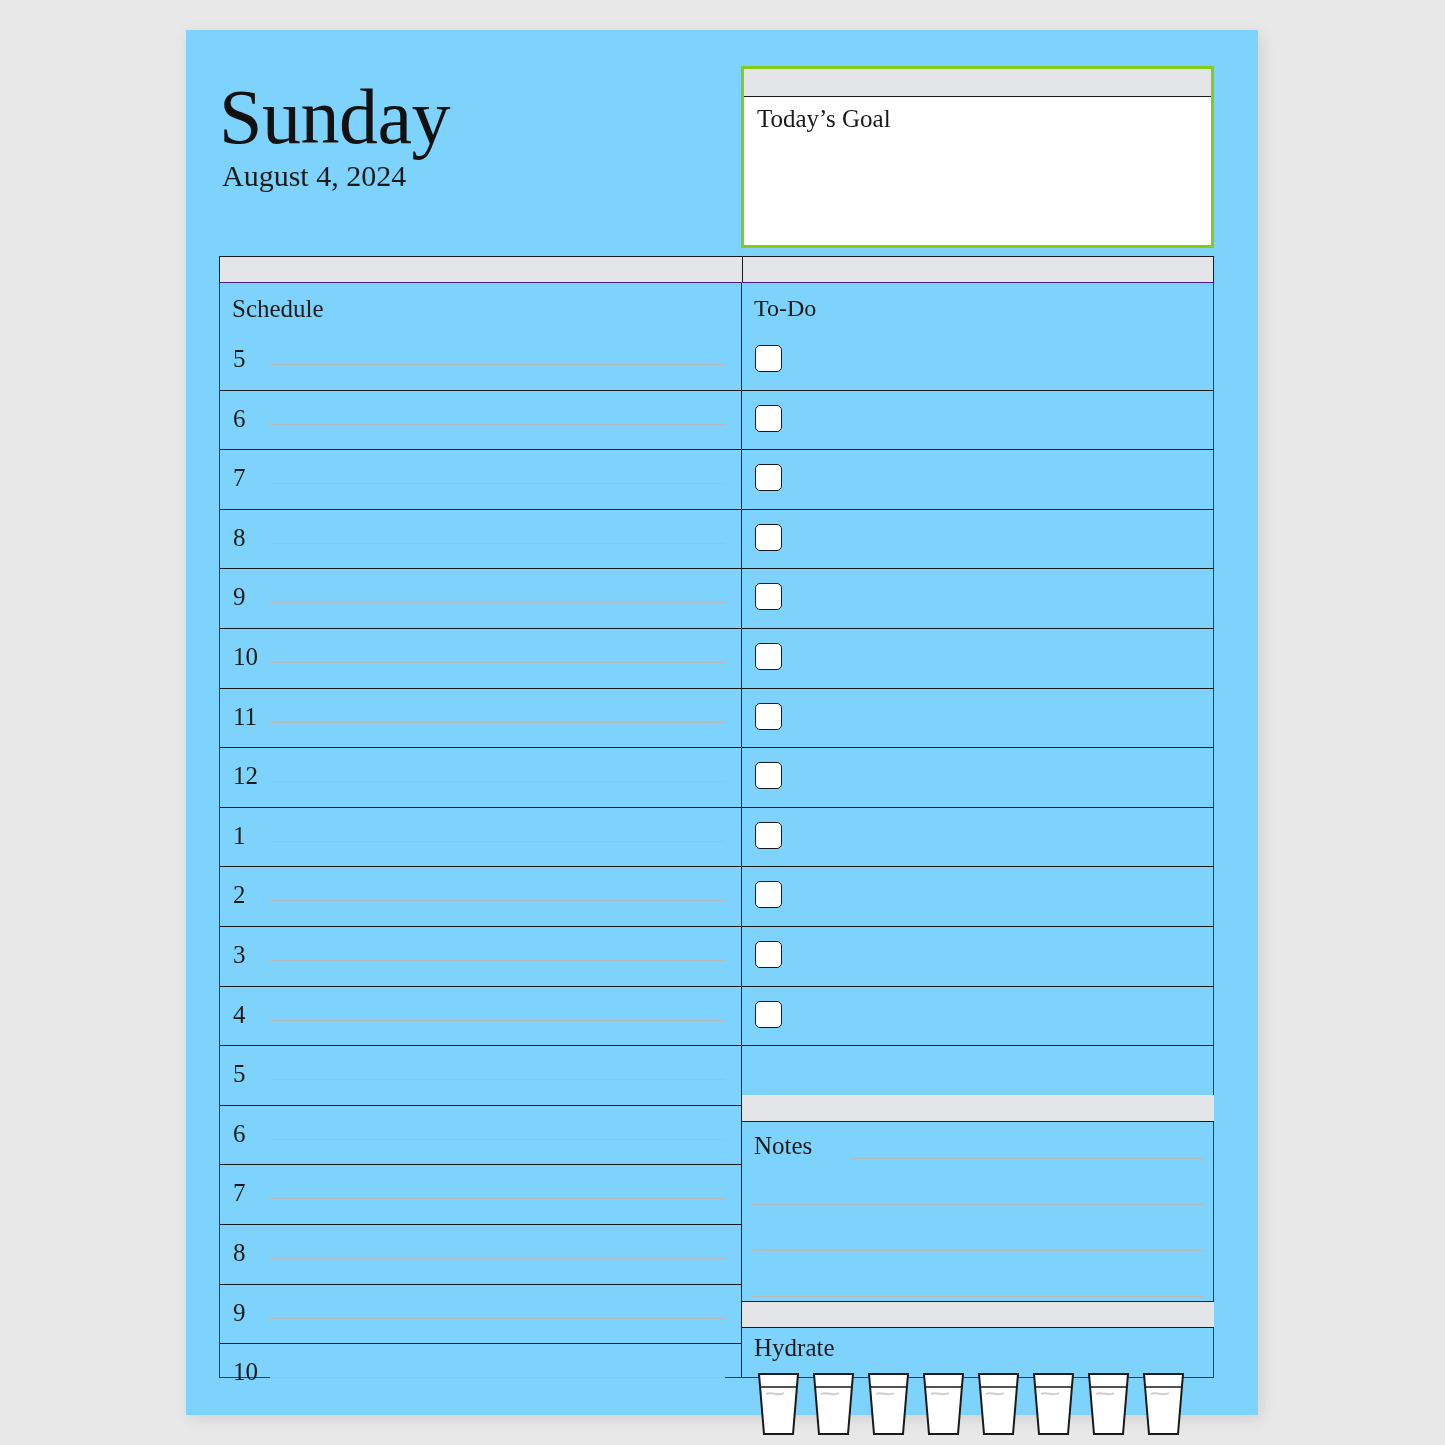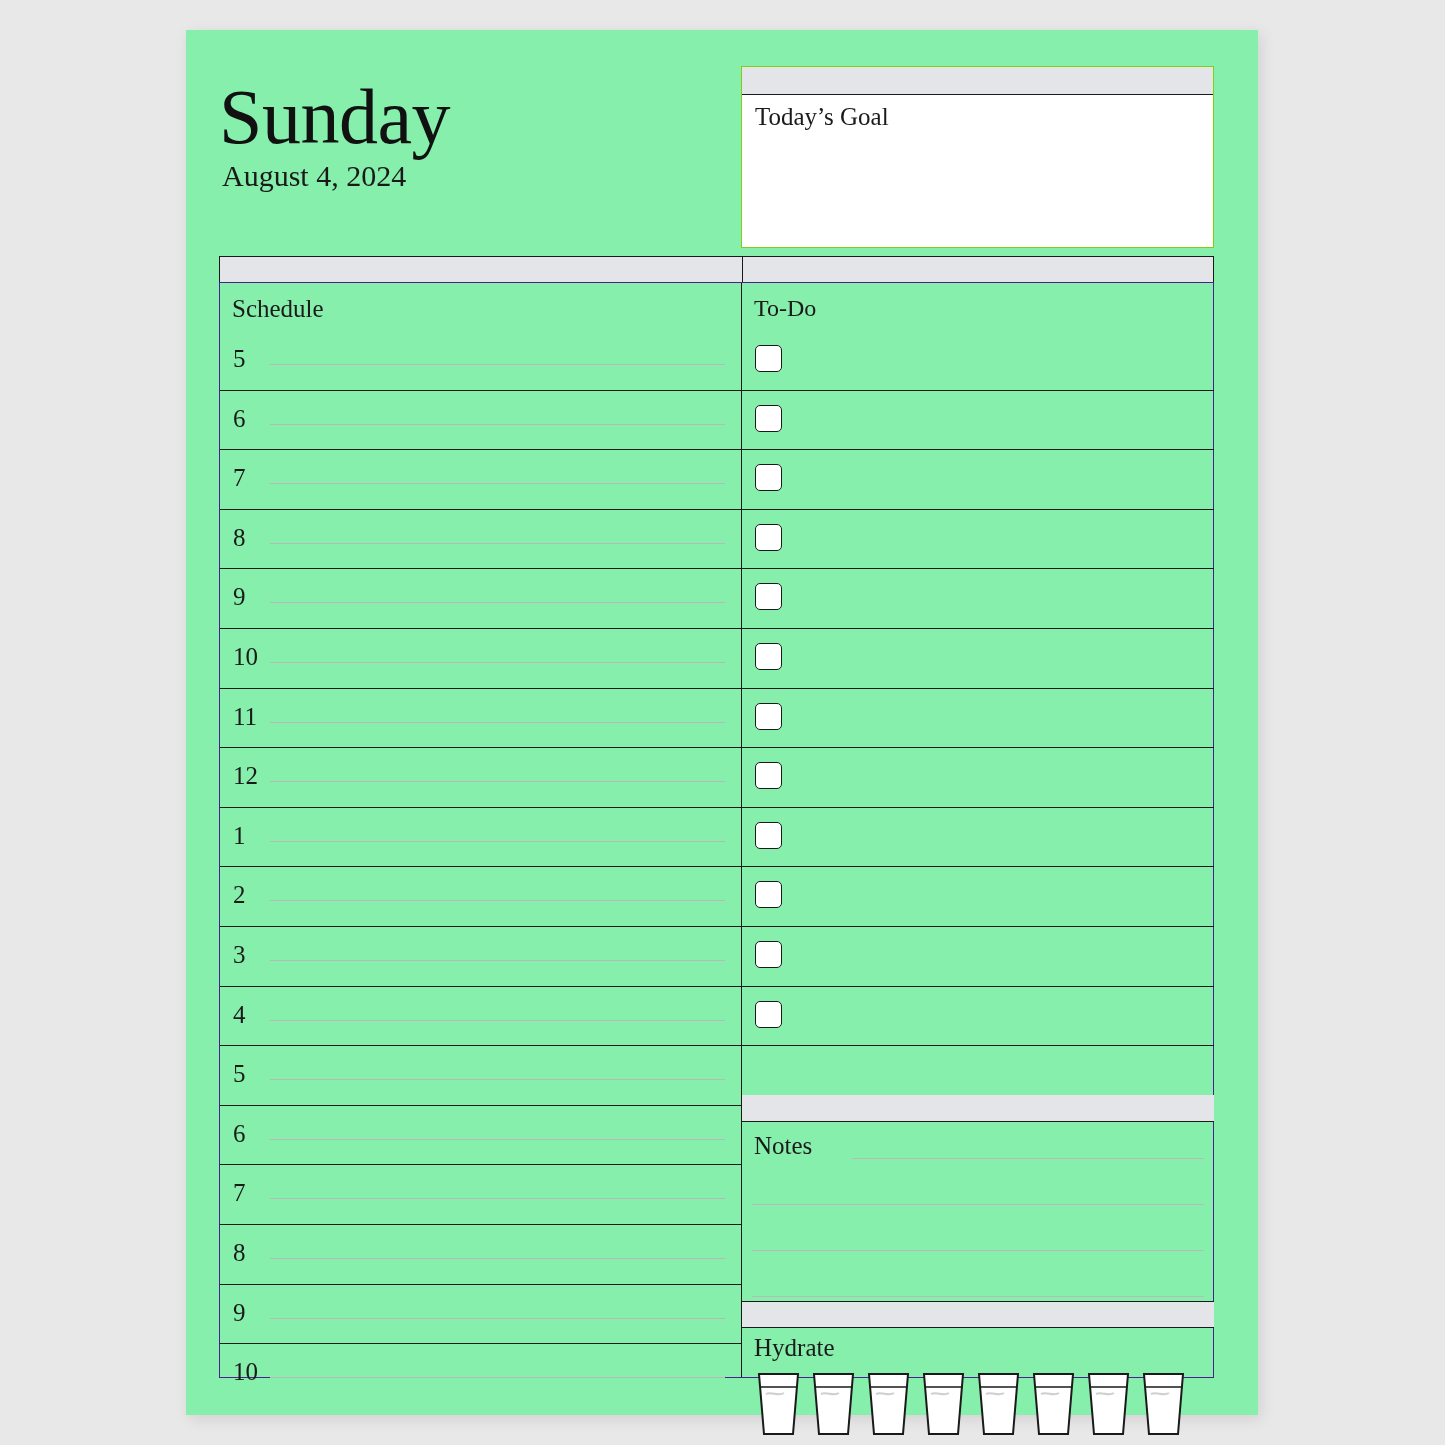--- a/index.html
+++ b/index.html
@@ -18,21 +18,21 @@
     background: #e8e8e8;
     overflow: hidden;
   }
 
   .sheet {
     position: absolute;
     left: 186px;
     top: 30px;
     width: 1072px;
     height: 1385px;
-    background: #86efac;
+    background: #7dd3fc;
     box-shadow: 3px 4px 14px rgba(0,0,0,0.10);
   }
 
   .planner {
     position: absolute;
     left: 33px;
     top: 36px;
     width: 995px;
     height: 1312px;
   }
@@ -66,21 +66,21 @@
     margin-left: 3px;
   }
 
   
   .goal-box {
     position: absolute;
     left: 522px;
     top: 0;
     width: 473px;
     height: 182px;
-    border: 1px solid #84cc16;
+    border: 3px solid #84cc16;
     box-sizing: border-box;
     background: #fff;
   }
   .goal-tab {
     position: absolute;
     left: 0; top: 0;
     width: 100%;
     height: 28px;
     background: #e4e5e9;
     border-bottom: 1px solid #1a1a1a;

